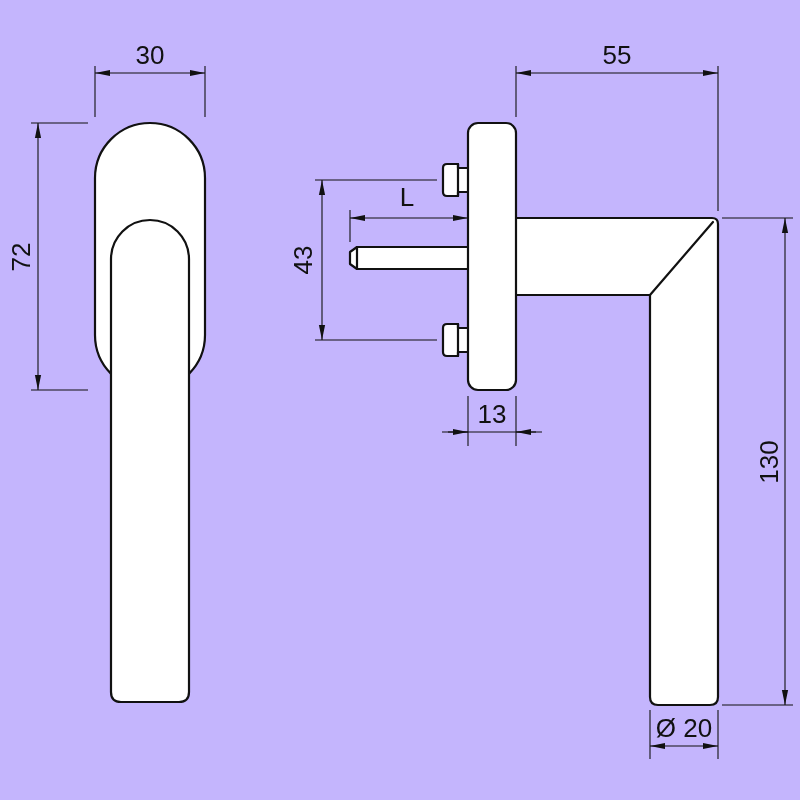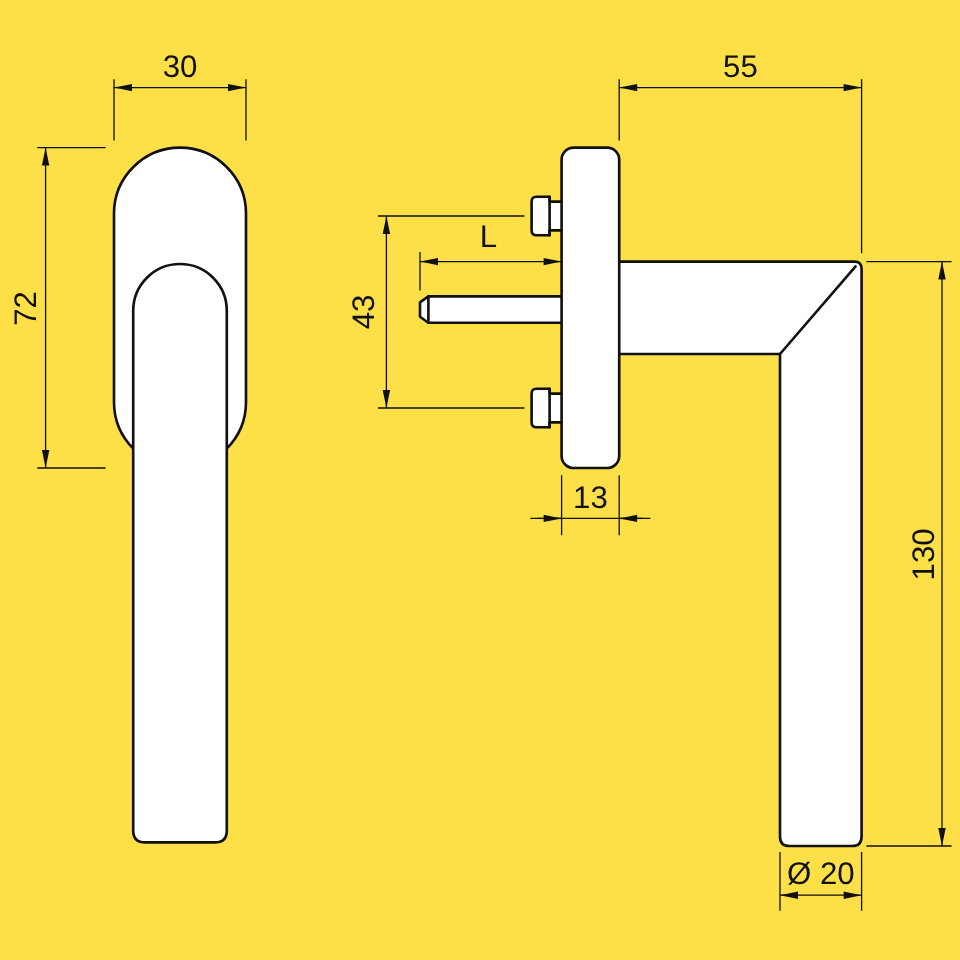--- a/index.html
+++ b/index.html
@@ -1,16 +1,16 @@
 <!DOCTYPE html>
 <html><head>
 <meta charset="utf-8">
 <style>
   html,body{margin:0;padding:0;background:#ffffff;}
-  .stage{position:relative;width:800px;height:800px;background:#fde047;overflow:hidden;}
+  .stage{position:relative;width:800px;height:800px;background:#c4b5fd;overflow:hidden;}
   .obj{fill:#ffffff;stroke:#111111;stroke-width:2.2;stroke-linejoin:round;stroke-linecap:round;}
   .objline{fill:none;stroke:#111111;stroke-width:2.2;stroke-linejoin:round;stroke-linecap:round;}
   .dim{fill:none;stroke:#111111;stroke-width:1.1;}
   .dimtxt{font-family:"Liberation Sans",sans-serif;font-size:26px;fill:#111111;}
   .arrow{fill:#111111;stroke:none;}
 </style>
 </head>
 <body>
 
 <div class="stage">

